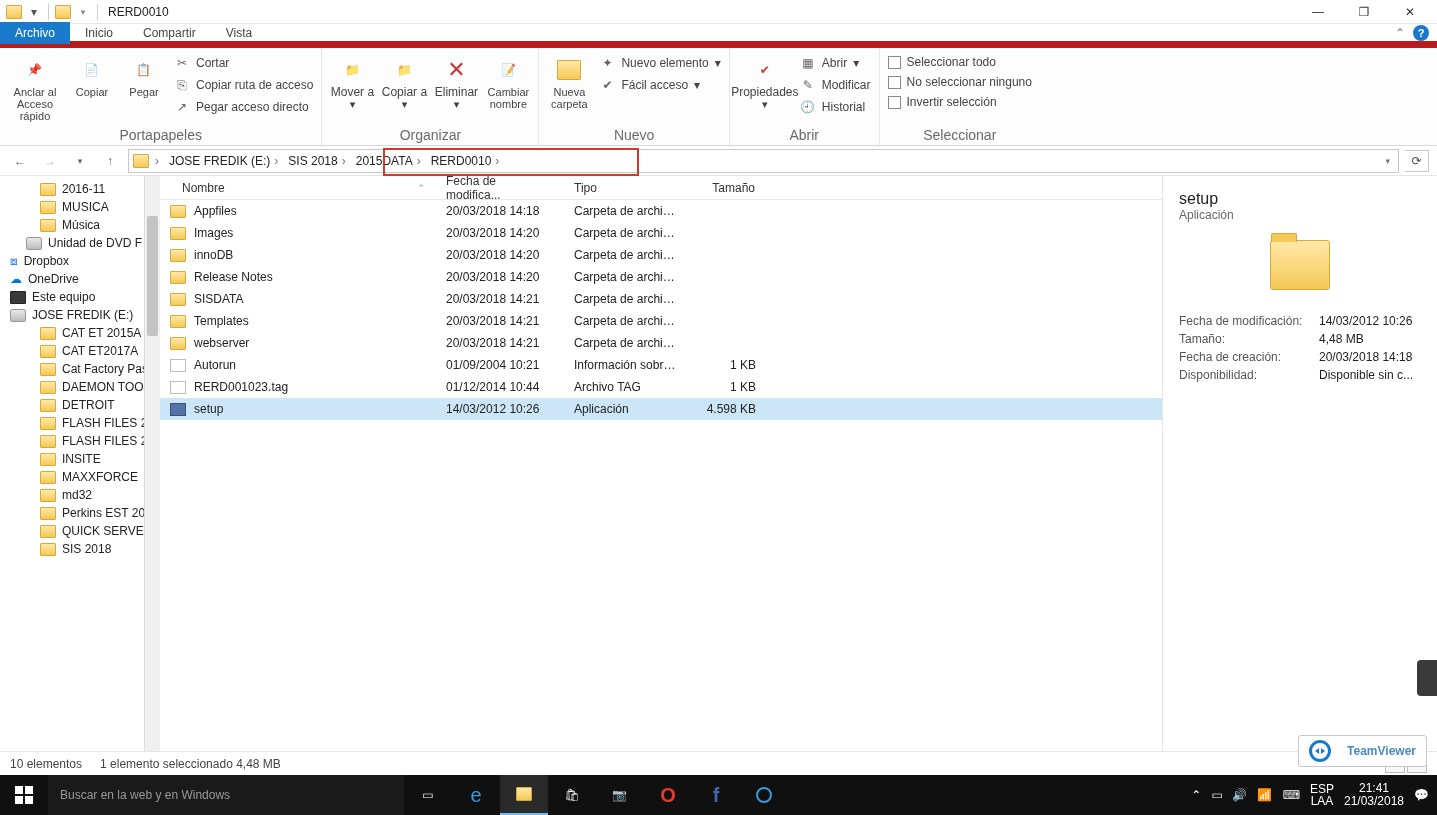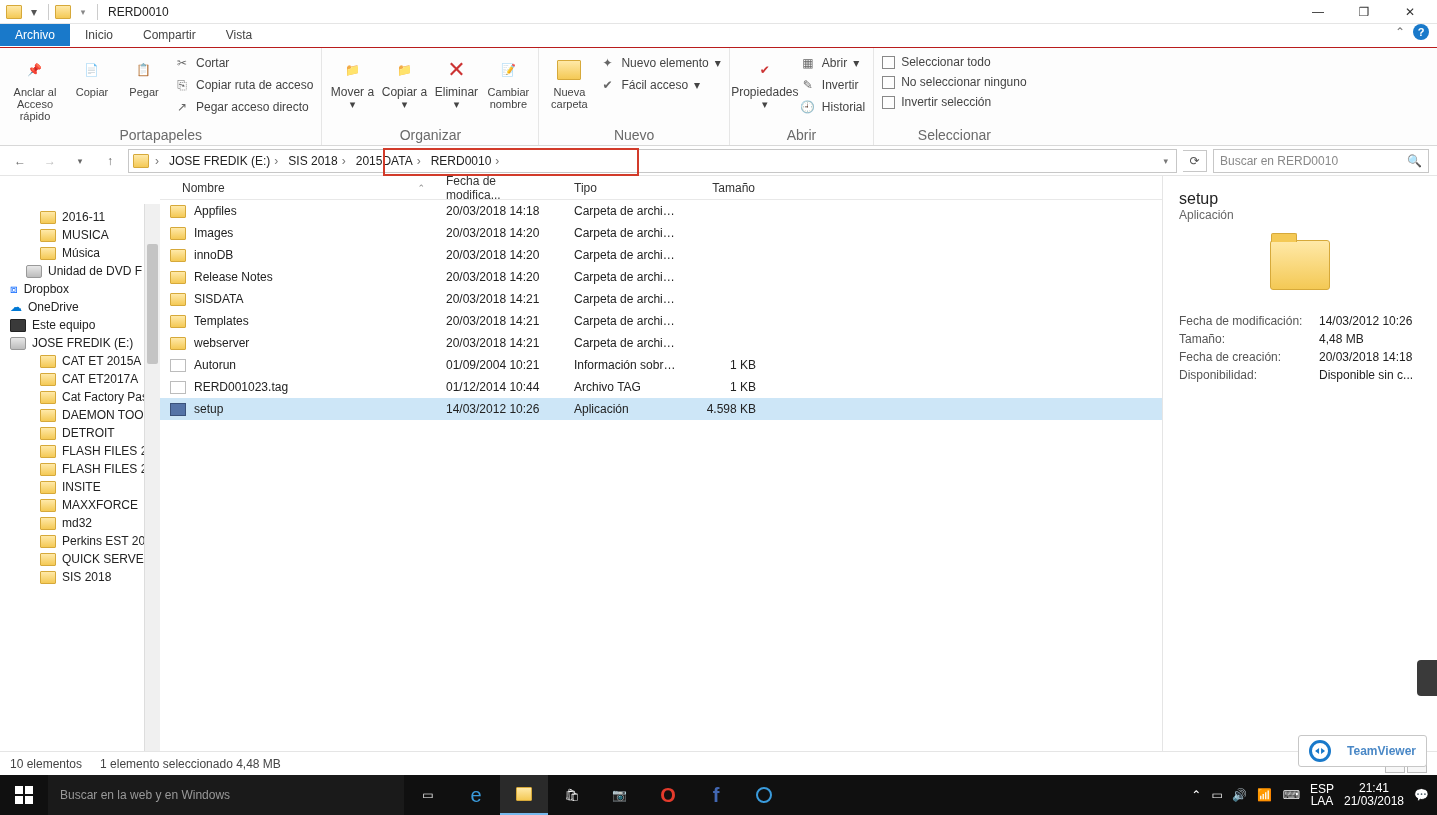--- a/index.html
+++ b/index.html
@@ -8,21 +8,21 @@
 
 .titlebar { height:24px; background:#fff; display:flex; align-items:center; padding:0 4px; border-bottom:1px solid #e5e5e5;}
 .qatool { width:20px; height:18px; display:flex; align-items:center; justify-content:center; color:#555;}
 .foldericon-sm { width:16px; height:14px; background:linear-gradient(#ffe9a8,#f4c955); border:1px solid #d6a93a; border-radius:1px;}
 .titlebar .sep { width:1px; height:16px; background:#ccc; margin:0 4px;}
 .titlebar .title { margin-left:6px; color:#222;}
 .winbtns { margin-left:auto; display:flex;}
 .winbtn { width:46px; height:24px; display:flex; align-items:center; justify-content:center; color:#333;}
 
 
-.tabsrow { height:24px; background:#fff; display:flex; align-items:flex-start; border-bottom:1px solid #b91c1c;}
+.tabsrow { height:24px; background:#fff; display:flex; align-items:center; border-bottom:7px solid #b91c1c;}
 .tab { padding:3px 14px; color:#444; border:1px solid transparent;}
 .tab.archivo { background:#1979ca; color:#fff;}
 .tabsrow .right { margin-left:auto; display:flex; align-items:center; gap:8px; padding-right:8px;}
 .help-icon{ width:16px;height:16px;border-radius:50%;background:#1979ca;color:#fff;display:flex;align-items:center;justify-content:center;font-size:11px;font-weight:bold;}
 
 
 .ribbon { height:98px; background:#fdfdfd; border-bottom:1px solid #d8d8d8; display:flex; }
 .group { border-right:1px solid #e6e6e6; padding:2px 6px 0 6px; display:flex; flex-direction:column;}
 .group .body { flex:1; display:flex; align-items:flex-start; gap:4px;}
 .group .label { text-align:center; color:#6a6a6a; font-size:14px; padding:2px 0;}
@@ -52,21 +52,21 @@
 .tree { width:160px; border-right:1px solid #e5e5e5; overflow:hidden; padding:4px 0;}
 .tnode{ display:flex; align-items:center; gap:6px; padding:2px 4px 2px 24px; color:#222; white-space:nowrap;}
 .tnode.l0{padding-left:10px;}
 .tnode.l1{padding-left:26px;}
 .tnode.l2{padding-left:40px;}
 .ticon{width:16px;height:13px;background:linear-gradient(#ffe9a8,#f4c955);border:1px solid #d6a93a;border-radius:1px;flex-shrink:0;}
 .ticon.disk{background:linear-gradient(#e8e8e8,#bcbcbc);border-color:#999;border-radius:2px;}
 .ticon.mon{background:#3a3a3a;border:1px solid #222;}
 .scroll-v{position:absolute;right:0;top:0;bottom:0;width:16px;background:#f0f0f0;border-left:1px solid #ddd;}
 .scroll-v .thumb{position:absolute;left:2px;right:2px;top:40px;height:120px;background:#c4c4c4;border-radius:2px;}
-.tree-wrap{position:relative;height:100%;margin-top:28px;}
+.tree-wrap{position:relative;height:100%;}
 
 .filelist{ flex:1; display:flex; flex-direction:column; min-width:0;}
 .cols{ height:24px; display:flex; align-items:center; border-bottom:1px solid #e8e8e8; color:#333;}
 .col{ padding:0 10px; border-right:1px solid transparent;}
 .col.name{width:276px;padding-left:22px;display:flex;align-items:center;gap:6px;}
 .col.date{width:128px;}
 .col.type{width:126px;}
 .col.size{width:76px;text-align:right;}
 .sort-ind{display:inline-block;margin-left:auto;color:#888;font-size:9px;}
 .rows{flex:1;}
@@ -225,21 +225,21 @@
   <div class="group">
     <div class="body">
       <div class="bigbtn">
           <div class="ic" style="color:#c33;">✔</div>
           <div class="lab"><span>Propiedades</span> ▾</div>
         </div>
       <div class="smlist">
         <div class="smbtn"><span class="ic">▦</span><span>Abrir</span> ▾</div>
         <div class="smbtn">
             <span class="ic">✎</span>
-            <span>Invertir</span>
+            <span>Modificar</span>
           </div>
         <div class="smbtn">
             <span class="ic" style="color:#c33;">🕘</span>
             <span>Historial</span>
           </div>
       </div>
     </div>
     <div class="label">Abrir</div>
   </div>
 
@@ -289,24 +289,20 @@
     <span class="crumb">
         <span>RERD0010</span>
         <span class="chev">›</span>
       </span>
     <div class="addr-tail">
       <span style="color:#777;margin-right:4px;font-size:9px;">▾</span>
     </div>
     <div class="hlbox"></div>
   </div>
   <div class="refresh">⟳</div>
-  <div class="searchbox">
-    <span>Buscar en RERD0010</span>
-    <span class="mag">🔍</span>
-  </div>
 </div>
 
 <div class="main">
   <div class="tree-wrap">
     <div class="tree" id="tree">
         <div class="tnode l2">
           <span class="ticon folder"></span>
           <span>2016-11</span>
         </div>
         <div class="tnode l2">

